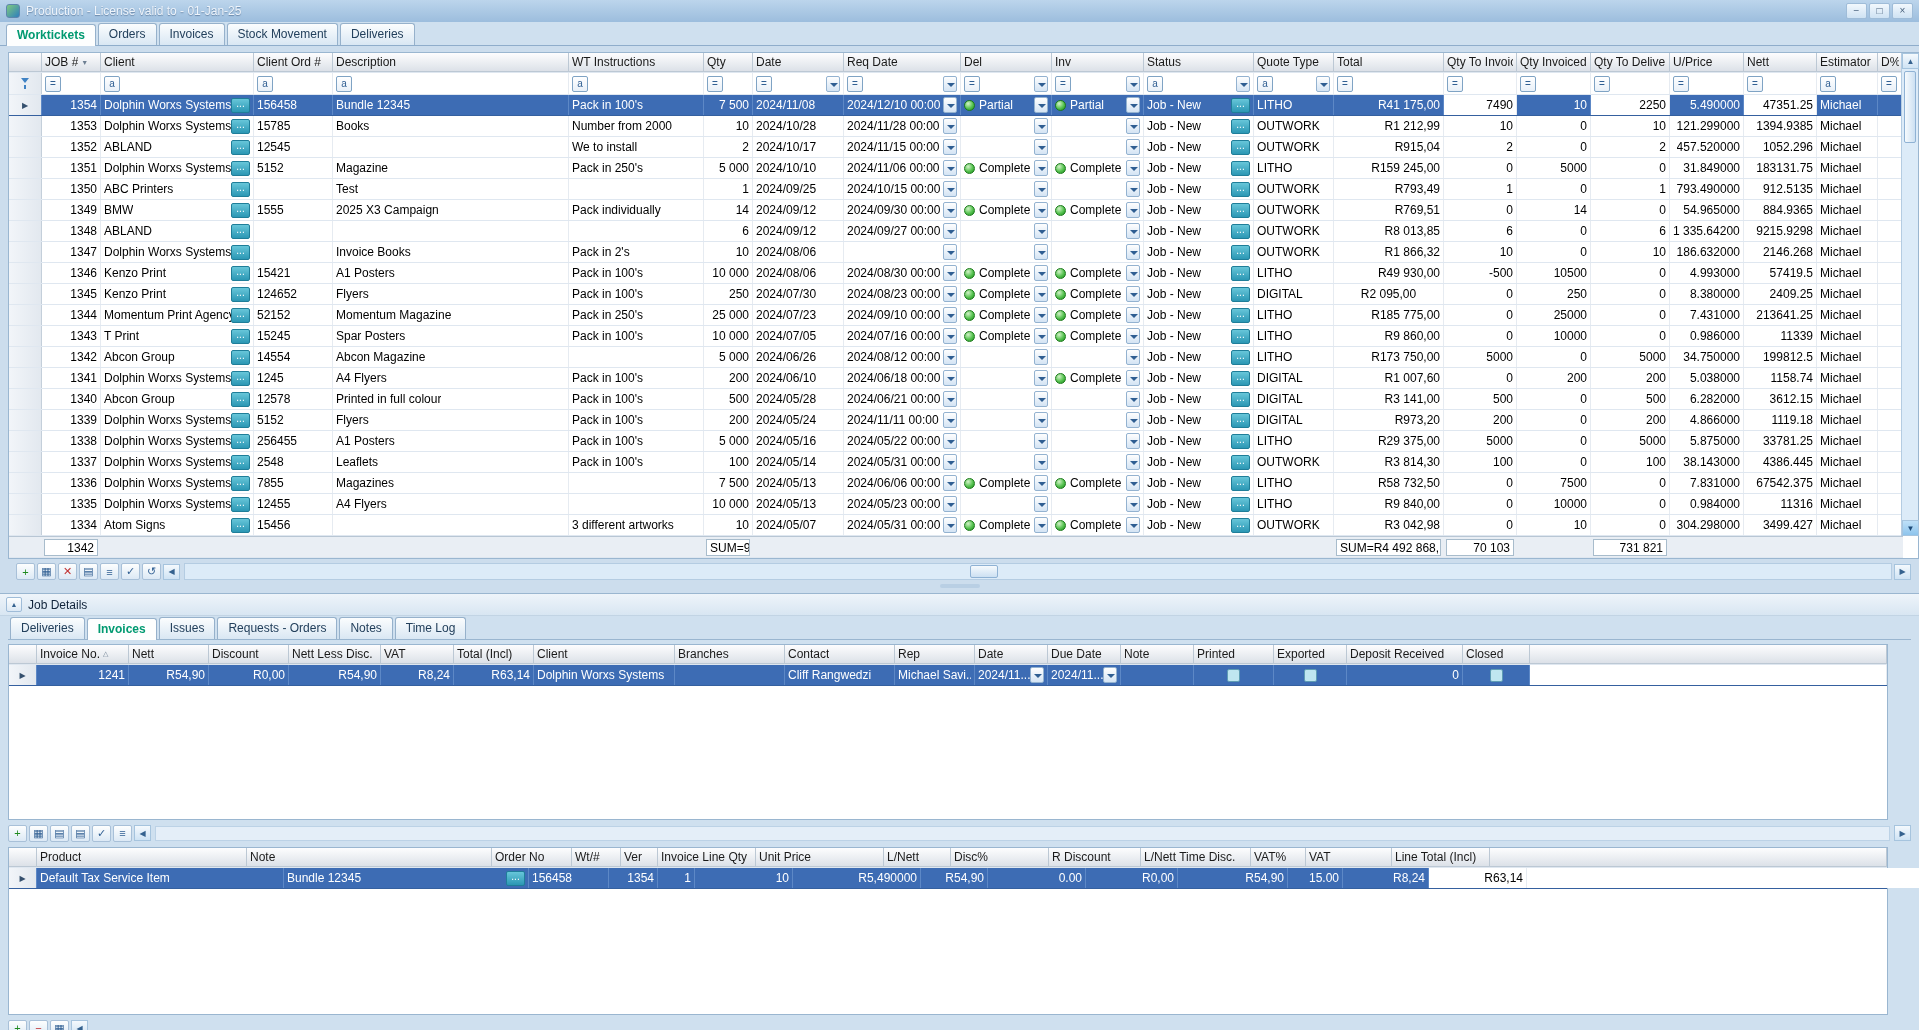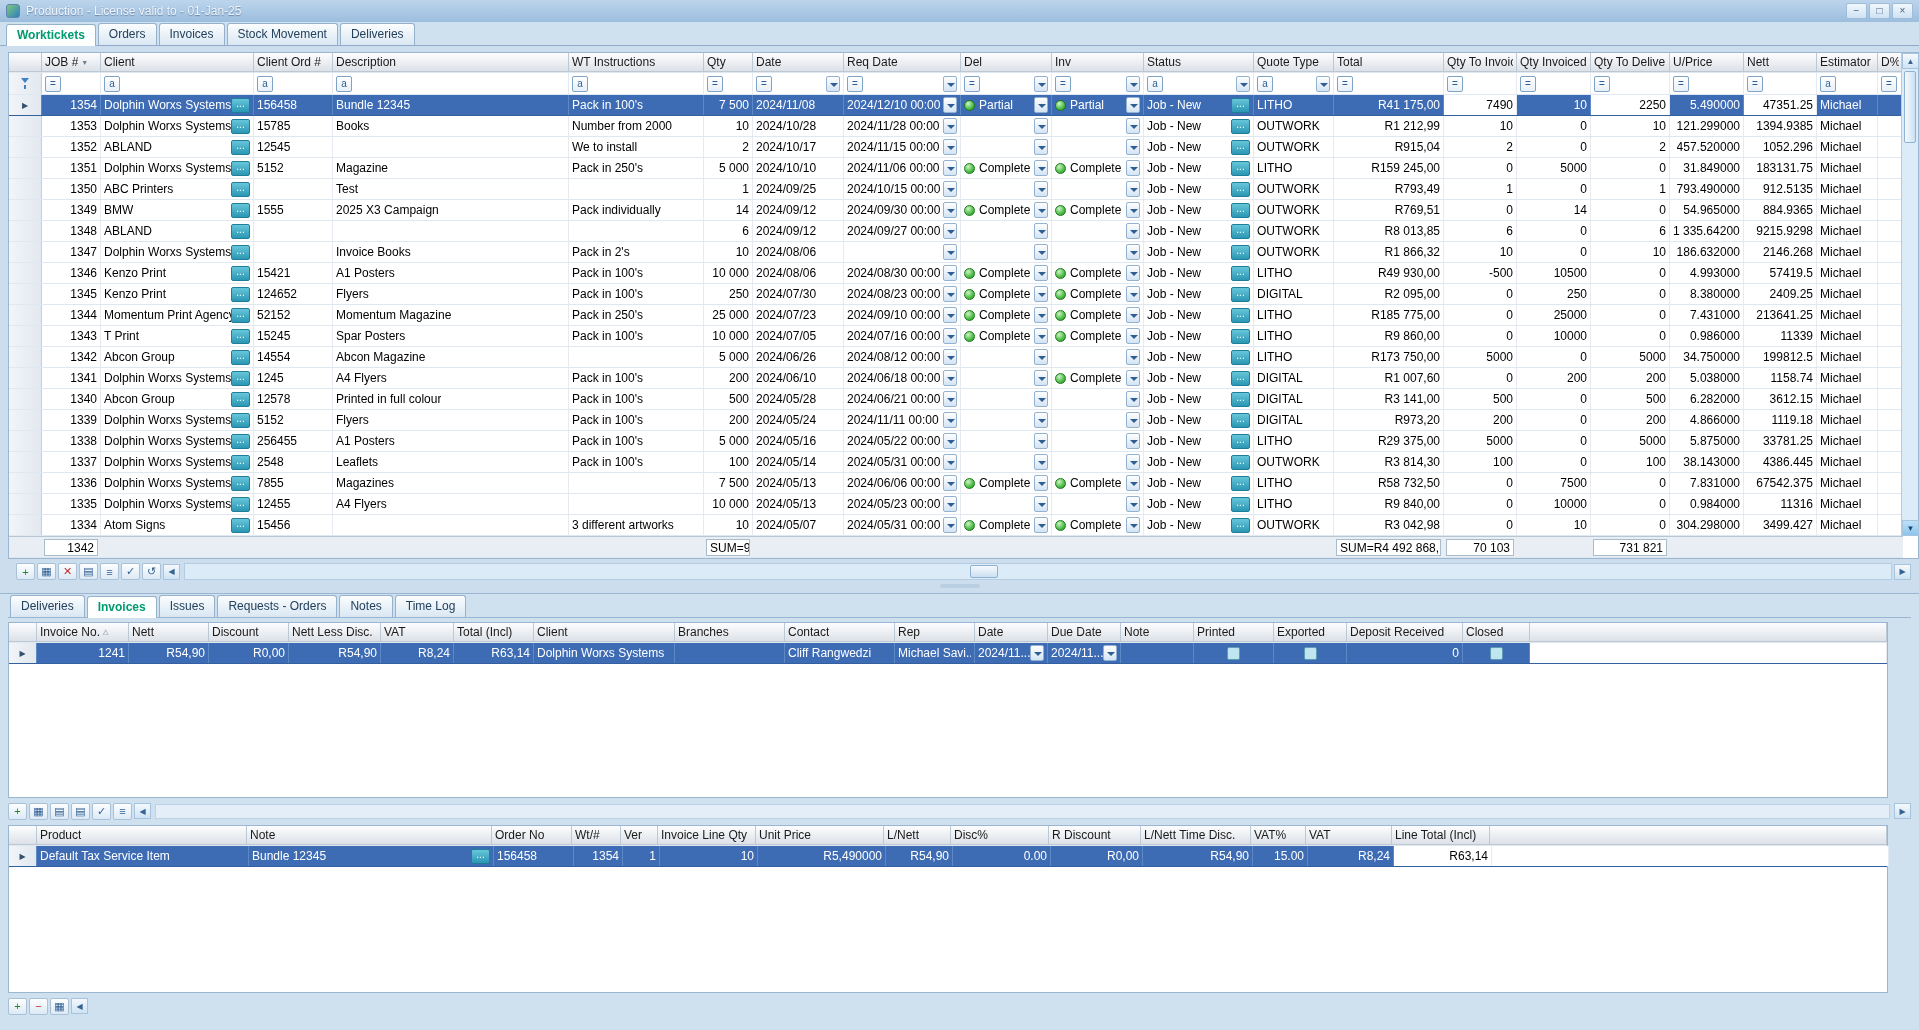--- a/index.html
+++ b/index.html
@@ -904,21 +904,21 @@
               <div class="txt">Complete</div>
               <div class="dd"></div>
             </div>
             <div class="g-cell" style="width: 110px;">
               <div class="txt">Job - New</div>
               <div class="ell">...</div>
             </div>
             <div class="g-cell" style="width: 80px;">
               <div class="txt">DIGITAL</div>
             </div>
-            <div class="g-cell ar" style="width: 110px;">
+            <div class="g-cell ar" style="width: 110px; justify-content: center;">
               <div class="txt">R2 095,00</div>
             </div>
             <div class="g-cell ar kw" style="width: 73px;">
               <div class="txt">0</div>
             </div>
             <div class="g-cell ar" style="width: 74px;">
               <div class="txt">250</div>
             </div>
             <div class="g-cell ar kw" style="width: 79px;">
               <div class="txt">0</div>
@@ -1752,20 +1752,24 @@
       </div>
       <div class="sbtn">▶</div>
     </div>
   </div>
 
   <div class="splitter">
       <div class="grip"></div>
     </div>
 
   <div class="jobdetails">
+    <div class="panel-head">
+      <div class="collapse-btn">▲</div>
+      <div class="panel-title">Job Details</div>
+    </div>
     <div class="tabstrip sub" id="sub-tabs">
         <div class="tab">Deliveries</div>
         <div class="tab active">Invoices</div>
         <div class="tab">Issues</div>
         <div class="tab">Requests - Orders</div>
         <div class="tab">Notes</div>
         <div class="tab">Time Log</div>
       </div>
 
     <div class="grid" id="inv-grid">
@@ -1948,21 +1952,21 @@
             </div>
             <div class="g-cell" style="width: 98px;">
               <div class="hlab">Line Total (Incl)</div>
             </div>
             <div class="g-cell" style="width: 397px;"></div>
           </div>
           <div class="g-row sel">
             <div class="g-cell indc" style="width: 28px;">
               <div class="rowptr">▶</div>
             </div>
-            <div class="g-cell" style="width: 212px; text-align: center;">
+            <div class="g-cell" style="width: 247px; text-align: center;">
               <div class="txt">Default Tax Service Item</div>
             </div>
             <div class="g-cell" style="width: 245px;">
               <div class="txt">Bundle 12345</div>
               <div class="ell">...</div>
             </div>
             <div class="g-cell" style="width: 80px;">
               <div class="txt">156458</div>
             </div>
             <div class="g-cell ar" style="width: 49px;">

